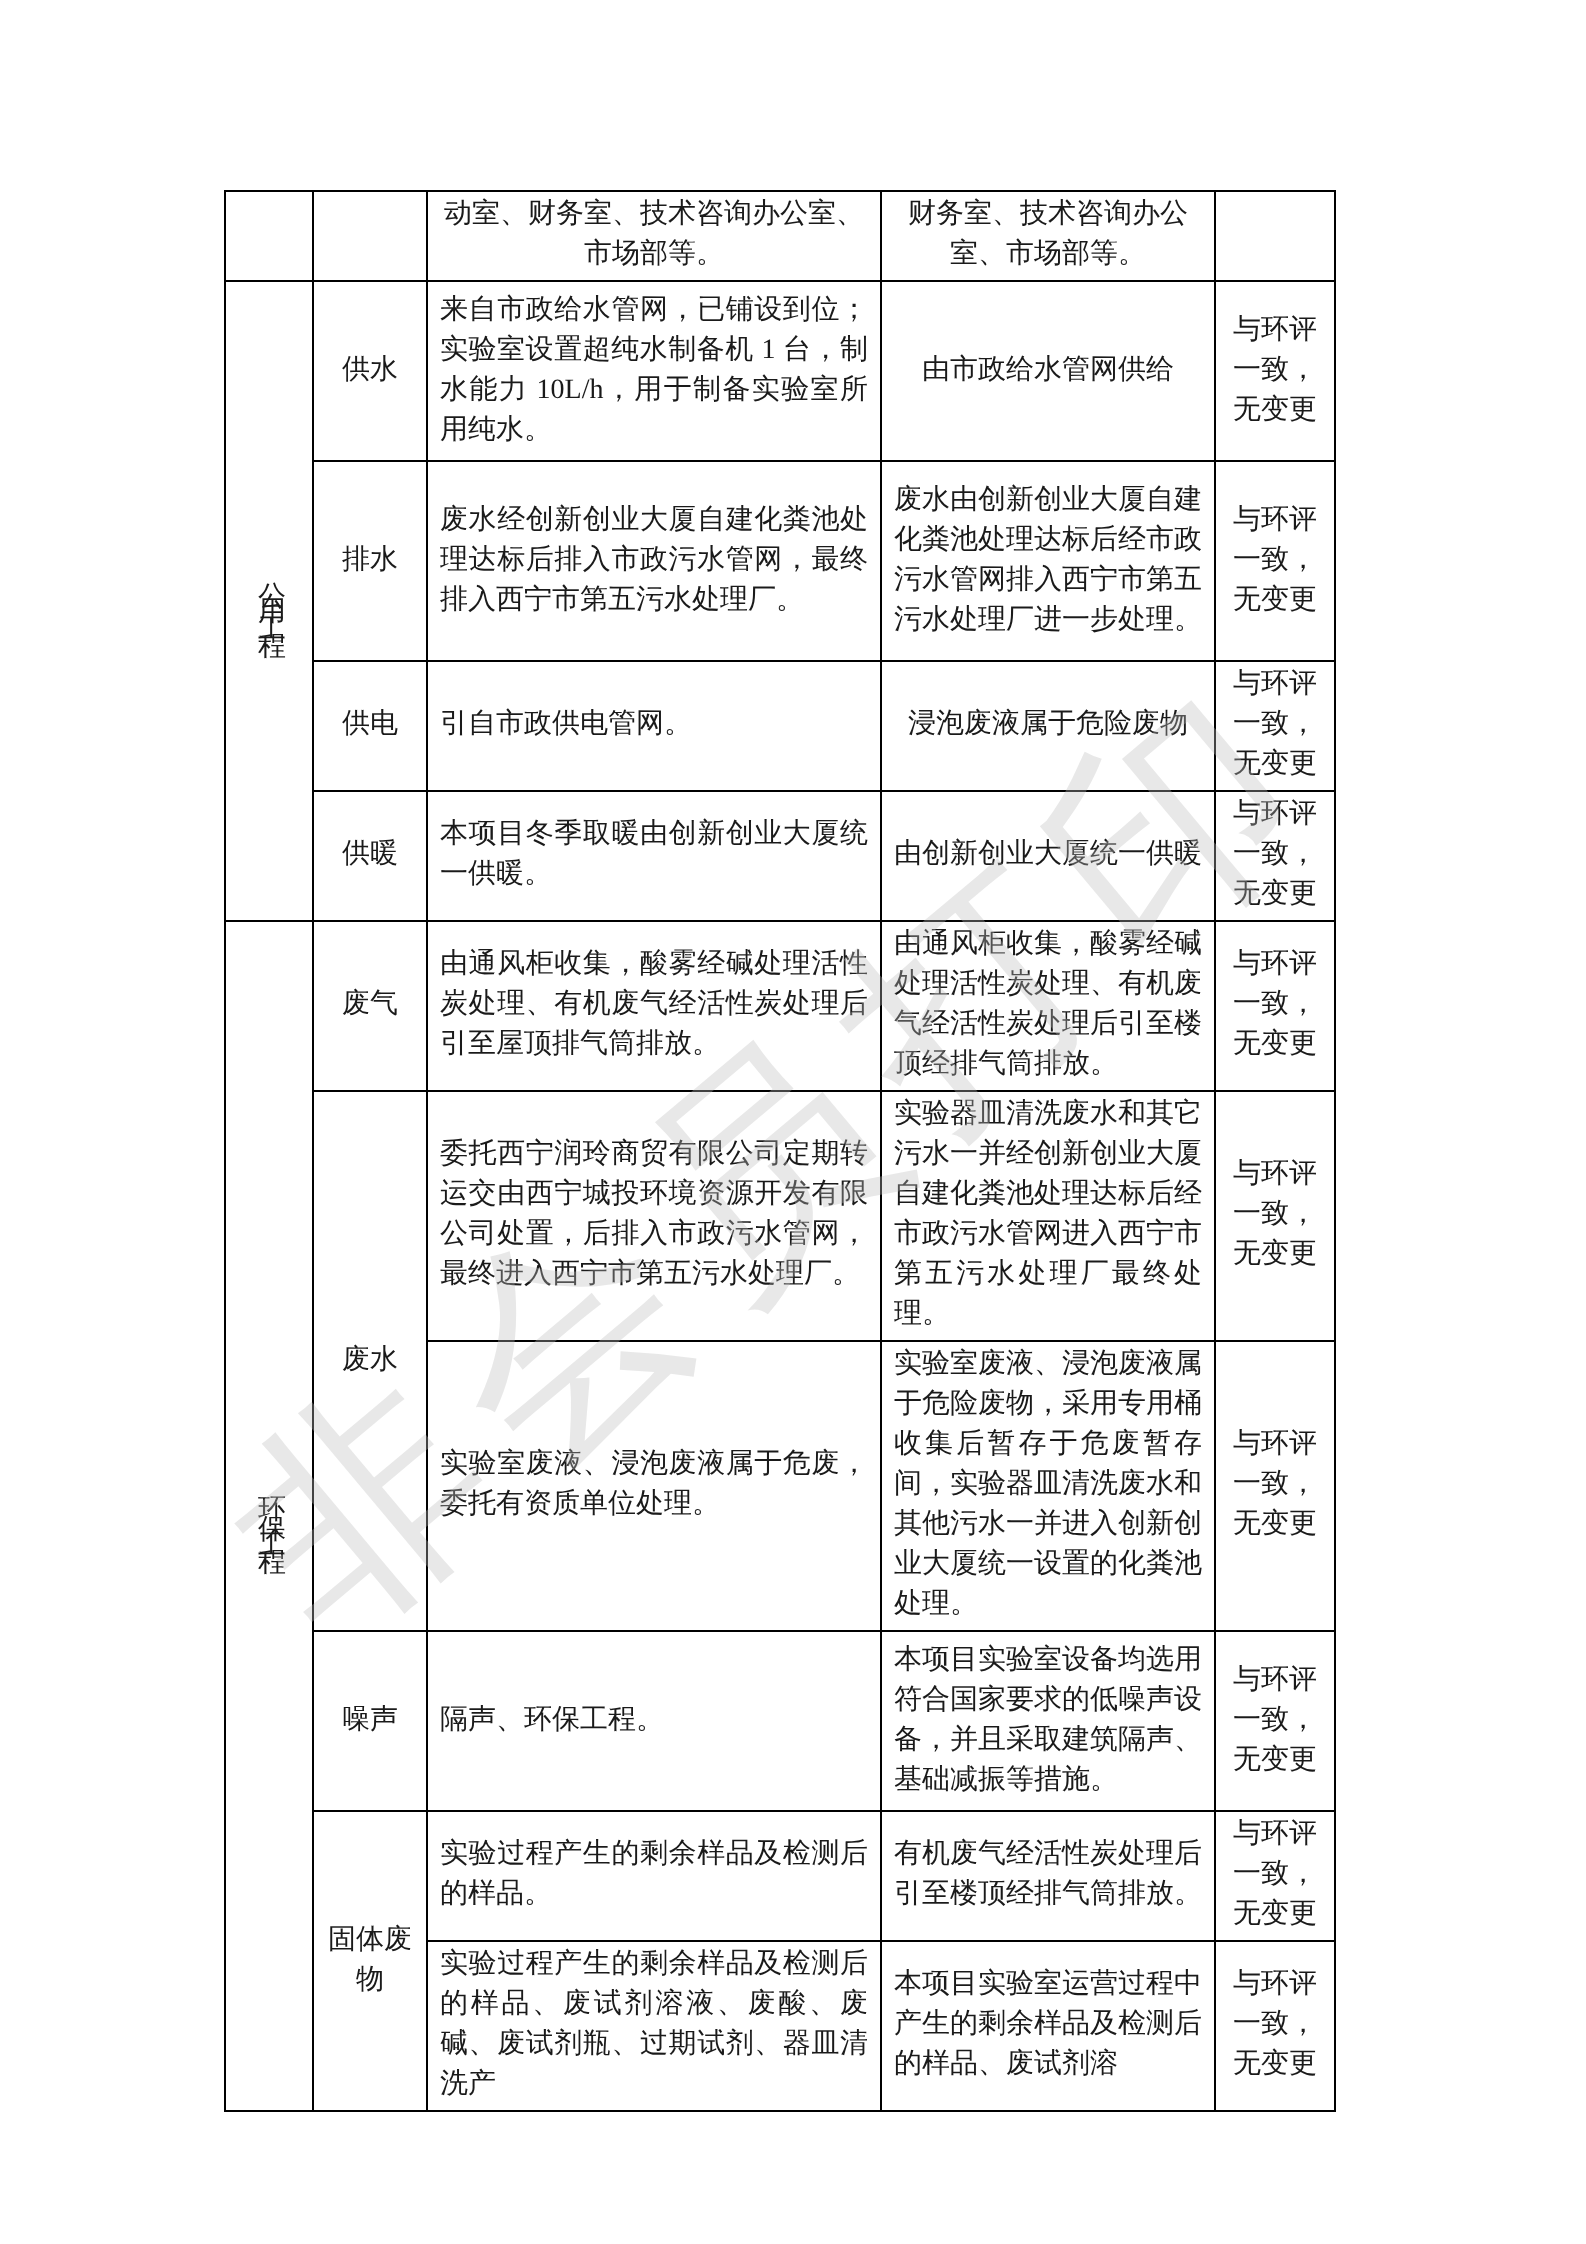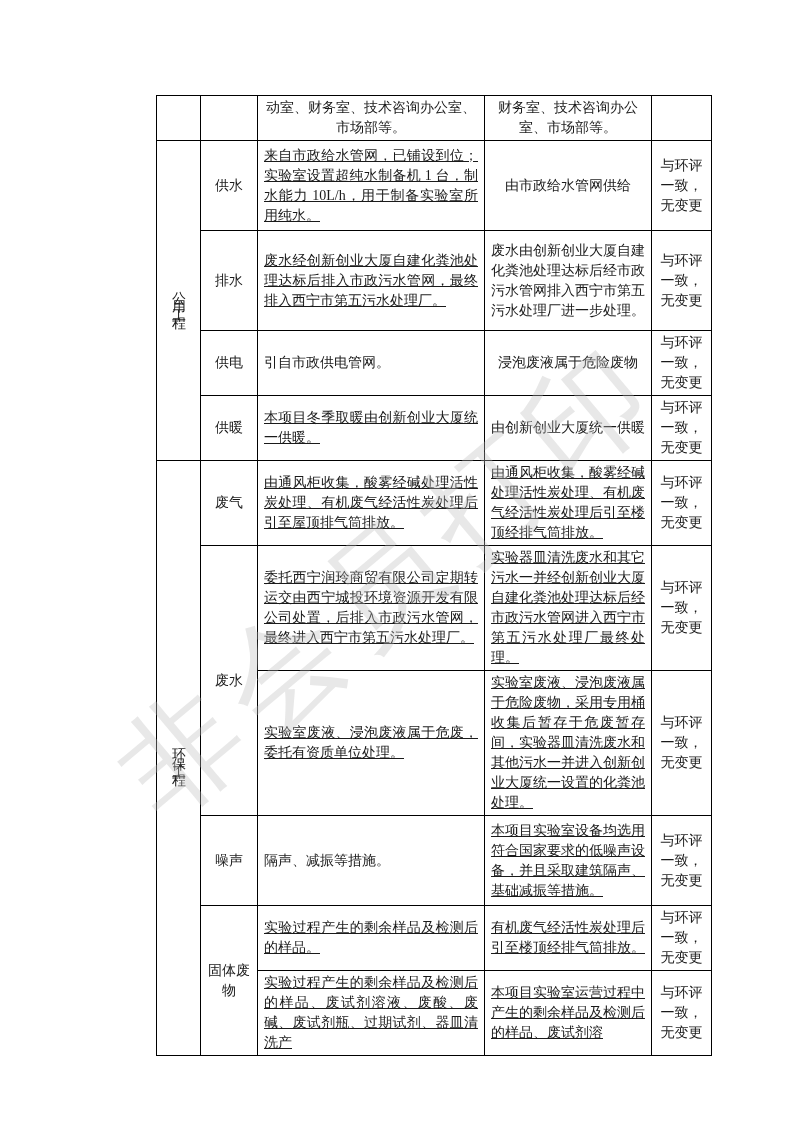--- a/index.html
+++ b/index.html
@@ -14,37 +14,36 @@
     display:flex;align-items:center;justify-content:center;
     transform:rotate(-40deg);transform-origin:50% 50%;
     font-size:118px;letter-spacing:14px;white-space:nowrap;
     color:rgba(190,190,190,0.35);z-index:3;pointer-events:none;
     font-family:"Liberation Sans","DejaVu Sans",sans-serif;
   }
   table.doc{
     position:absolute;left:112px;top:95px;width:555px;
     border-collapse:collapse;table-layout:fixed;z-index:1;
     background:transparent;
-    margin-left:44px;
   }
   table.doc td{
     border:1px solid #000;
     font-size:14px;line-height:20px;
     padding:2px 6px;vertical-align:middle;
     word-break:break-all;overflow:hidden;
     box-sizing:border-box;
   }
   td.cat{padding:2px 2px;text-align:center;}
   .vtext{
     display:inline-block;writing-mode:vertical-rl;text-orientation:upright;
     letter-spacing:9px;line-height:1;
   }
   td.sub{text-align:center;padding:2px 3px;font-family:Liberation Serif, serif;}
   td.c5{text-align:center;line-height:19px;padding:2px 3px;}
-  .jl{text-align:justify;text-align-last:left;text-decoration:underline;}
+  .jl{text-align:justify;text-align-last:left;}
   .jc{text-align:justify;text-align-last:center;}
   .cc{text-align:center;}
   .lf{text-align:left;}
 </style>
 </head>
 <body>
 
 <div class="page">
 
   <div class="watermark">非会员打印</div>
@@ -116,21 +115,21 @@
       </tr>
 
       <tr style="height:145px">
         <td class="jl">实验室废液、浸泡废液属于危废，委托有资质单位处理。</td>
         <td class="jl">实验室废液、浸泡废液属于危险废物，采用专用桶收集后暂存于危废暂存间，实验器皿清洗废水和其他污水一并进入创新创业大厦统一设置的化粪池处理。</td>
         <td class="c5">与环评一致，无变更</td>
       </tr>
 
       <tr style="height:90px">
         <td class="sub">噪声</td>
-        <td class="lf">隔声、减振等措施。</td>
+        <td class="lf">隔声、环保工程。</td>
         <td class="jl">本项目实验室设备均选用符合国家要求的低噪声设备，并且采取建筑隔声、基础减振等措施。</td>
         <td class="c5">与环评一致，无变更</td>
       </tr>
 
       <tr style="height:57px">
         <td class="sub" rowspan="2">固体废物</td>
         <td class="jl">实验过程产生的剩余样品及检测后的样品。</td>
         <td class="jl">有机废气经活性炭处理后引至楼顶经排气筒排放。</td>
         <td class="c5">与环评一致，无变更</td>
       </tr>

